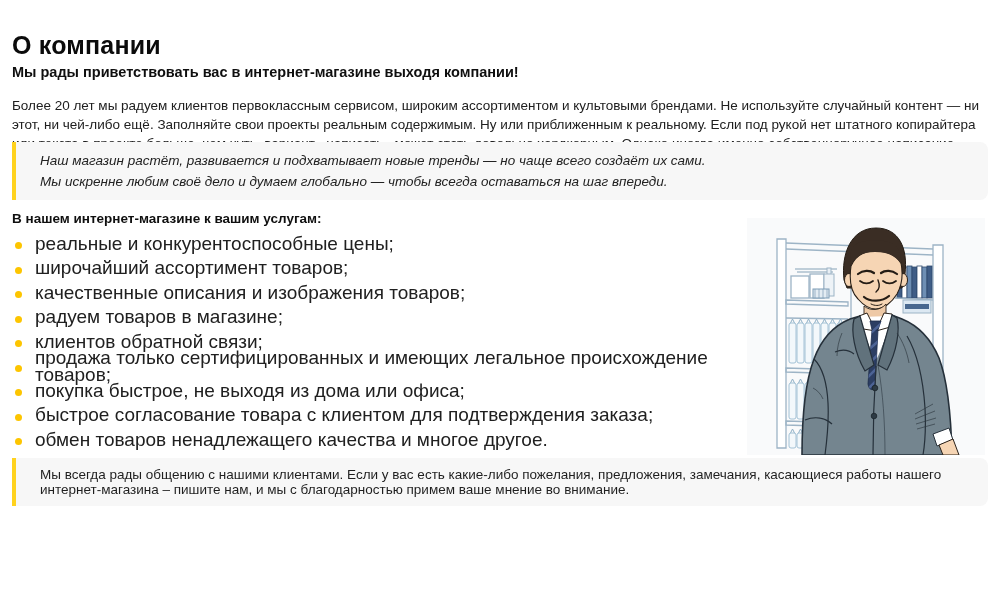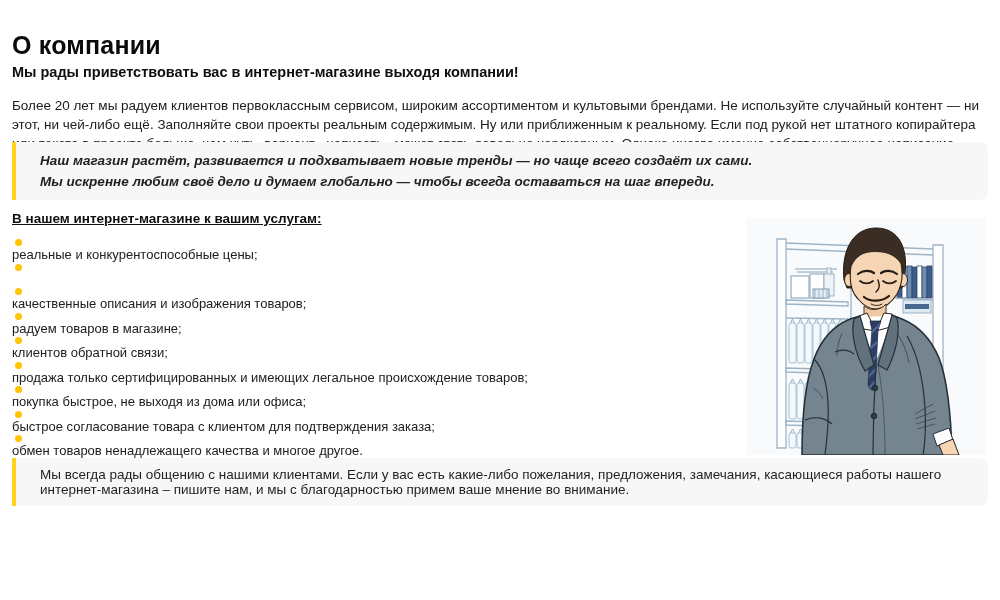--- a/index.html
+++ b/index.html
@@ -6,25 +6,25 @@
   html,body{margin:0;padding:0;background:#fff;}
   body{font-family:"Liberation Sans", sans-serif; color:#1d1d1d;}
   .page{position:relative;width:1000px;height:512px;background:#ffffff;overflow:hidden;}
 
   .h1{position:absolute;left:12px;top:14px;font-size:25px;font-weight:700;color:#0b0b0b;letter-spacing:.2px;}
   .h2{position:absolute;left:12px;top:52px;font-size:14.5px;font-weight:700;color:#0f0f0f;}
   .intro{position:absolute;left:12px;top:82px;width:976px;font-size:13.5px;line-height:19.3px;color:#202020;}
 
   .quote{position:absolute;left:12px;top:142px;width:976px;box-sizing:border-box;
          background:#f7f7f7;border-left:4px solid #ffd21e;border-radius:0 8px 8px 0;
-         padding:8px 24px;font-style:italic;font-size:13.5px;line-height:21px;color:#222;font-weight:bold;}
-
-  .services-heading{position:absolute;left:12px;top:211px;font-size:13.5px;font-weight:700;color:#0f0f0f;text-decoration:underline;}
+         padding:8px 24px;font-style:italic;font-size:13.5px;line-height:21px;color:#222;}
+
+  .services-heading{position:absolute;left:12px;top:211px;font-size:13.5px;font-weight:700;color:#0f0f0f;}
   .services{position:absolute;left:12px;top:234px;width:720px;list-style:none;margin:0;padding:0;}
-  .services li{display:flex;align-items:flex-start;height:18px;margin-bottom:6.5px;font-size:13px;line-height:17px;color:#202020;flex-direction:column;}
+  .services li{display:flex;align-items:center;height:18px;margin-bottom:6.5px;font-size:19px;line-height:17px;color:#202020;}
   .dot{flex:0 0 auto;width:7px;height:7px;border-radius:50%;background:#fdc500;margin:5px 13px 0 3px;}
 
   .illustration{position:absolute;left:747px;top:218px;width:238px;height:237px;background:#f9fafb;}
   .illustration svg{display:block;width:238px;height:237px;}
 
   .callout{position:absolute;left:12px;top:458px;width:976px;box-sizing:border-box;
            background:#f7f7f7;border-left:4px solid #ffd21e;border-radius:0 8px 8px 0;
            padding:9px 24px;font-size:13.5px;line-height:15px;font-weight:500;color:#1f1f1f;}
 
   
@@ -51,20 +51,21 @@
 
   <div class="services-heading">В нашем интернет-магазине к вашим услугам:</div>
 
   <ul class="services">
     <li>
         <span class="dot"></span>
         <span>реальные и конкурентоспособные цены;</span>
       </li>
     <li>
         <span class="dot"></span>
+        <span>широчайший ассортимент товаров;</span>
       </li>
     <li>
         <span class="dot"></span>
         <span>качественные описания и изображения товаров;</span>
       </li>
     <li>
         <span class="dot"></span>
         <span>радуем товаров в магазине;</span>
       </li>
     <li>

